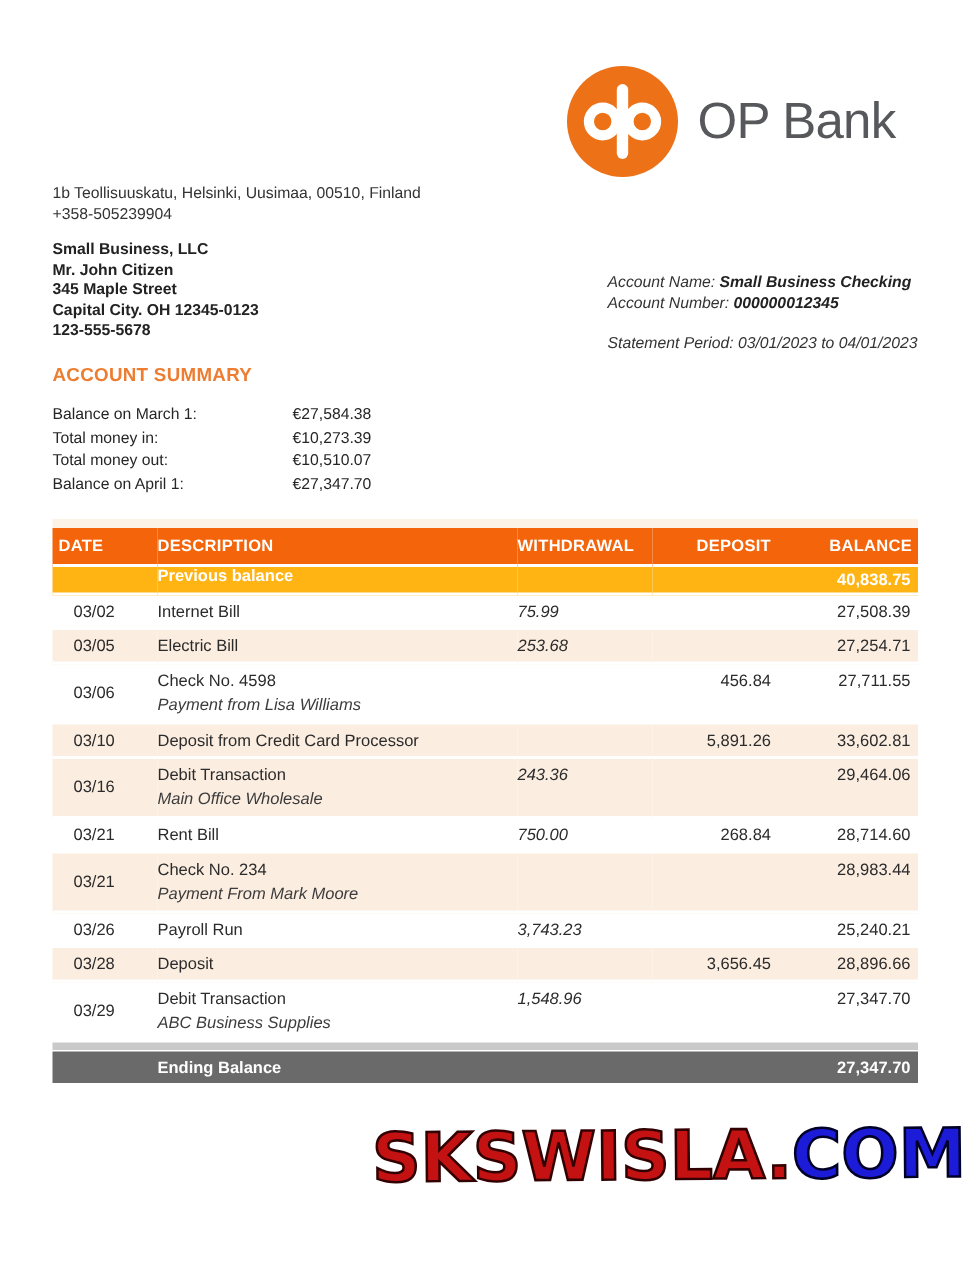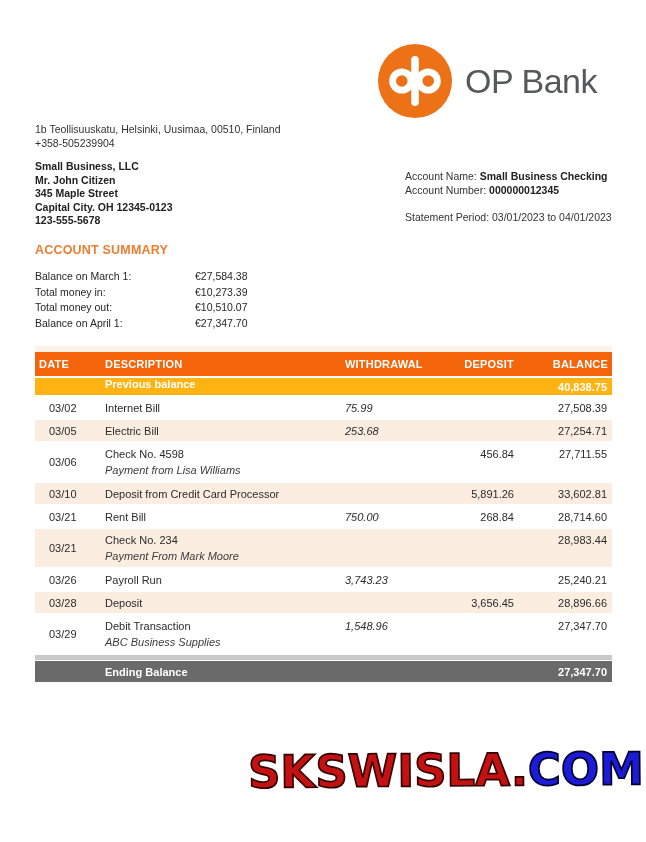--- a/index.html
+++ b/index.html
@@ -7,21 +7,21 @@
   .page {
     position:relative; width:646px; height:842px; background:#ffffff;
     font-family:"Liberation Sans", sans-serif; color:#262626; overflow:hidden;
   }
   
   .logo { position:absolute; left:378px; top:44px; display:flex; align-items:center; gap:13px; }
   .logo-text { font-size:34px; color:#57585B; letter-spacing:-0.5px; line-height:74px; }
   
   .bank-address { position:absolute; left:35px; top:122px; font-size:10.5px; line-height:14px; color:#333; }
   .customer { position:absolute; left:35px; top:160px; font-size:10.5px; line-height:13.5px; font-weight:bold; color:#222; }
-  .account-info { position:absolute; left:405px; top:170px; font-size:10.5px; line-height:13.5px; color:#333; }
+  .account-info { position:absolute; left:405px; top:182px; font-size:10.5px; line-height:13.5px; color:#333;font-style:italic; }
   .account-info .val { font-weight:bold; color:#222; }
   .stmt-period { margin-top:14px; }
   
   .summary { position:absolute; left:35px; top:243px; font-size:10.5px; }
   .summary-title { color:#ED7D31; font-weight:bold; font-size:12.5px; letter-spacing:0.2px; }
   .summary-rows { margin-top:12px; line-height:15.5px; }
   .summary-row .lbl { display:inline-block; width:160px; }
   
   .txn-wrap { position:absolute; left:35px; top:346px; width:577px; }
   .table-top-strip { height:6px; background:#FCF3E6; }
@@ -156,20 +156,30 @@
           </tr>
           <tr class="shaded">
             <td class="c-date">03/10</td>
             <td class="c-desc">
               <div class="desc-main">Deposit from Credit Card Processor</div>
             </td>
             <td class="c-wd"></td>
             <td class="c-dep">5,891.26</td>
             <td class="c-bal">33,602.81</td>
           </tr>
+          <tr class="shaded">
+            <td class="c-date">03/16</td>
+            <td class="c-desc">
+              <div class="desc-main">Debit Transaction</div>
+              <div class="desc-note">Main Office Wholesale</div>
+            </td>
+            <td class="c-wd">243.36</td>
+            <td class="c-dep"></td>
+            <td class="c-bal">29,464.06</td>
+          </tr>
           <tr>
             <td class="c-date">03/21</td>
             <td class="c-desc">
               <div class="desc-main">Rent Bill</div>
             </td>
             <td class="c-wd">750.00</td>
             <td class="c-dep">268.84</td>
             <td class="c-bal">28,714.60</td>
           </tr>
           <tr class="shaded">

